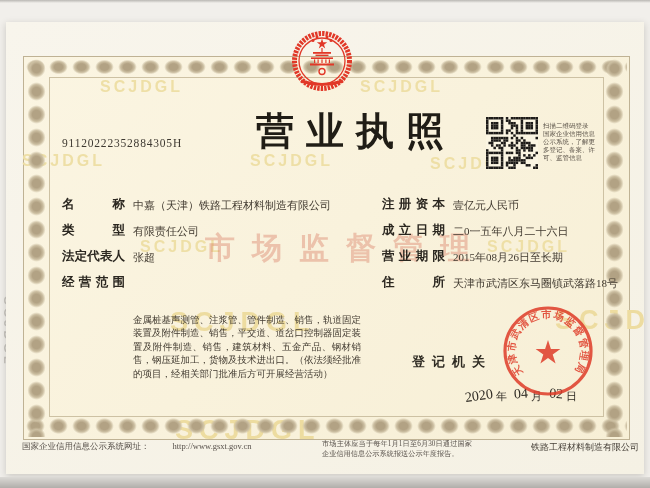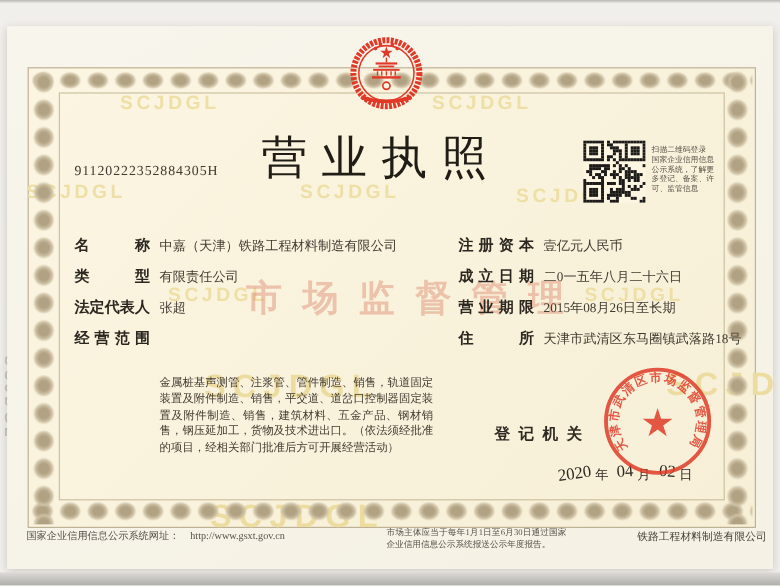--- a/index.html
+++ b/index.html
@@ -38,22 +38,22 @@
   .wm.small{font-size:16px;}
   .wm-red{position:absolute;z-index:1;font-size:30px;font-weight:bold;letter-spacing:17px;
      color:rgba(208,92,68,.32);white-space:nowrap;}
   .wm-grey{position:absolute;left:1px;top:296px;z-index:0;writing-mode:vertical-rl;
      font-size:13px;font-weight:bold;letter-spacing:3px;color:rgba(150,147,140,.45);}
   
   .credit-label{position:absolute;left:56px;top:98px;z-index:3;font-size:11.5px;font-weight:bold;
      letter-spacing:3.5px;color:#332f27;}
   .credit-code{position:absolute;left:56px;top:115px;z-index:3;font-size:11.5px;
      letter-spacing:.8px;color:#3d3830;}
-  .title{position:absolute;left:200px;top:84px;width:250px;z-index:3;text-align:left;
-     font-size:38px;font-weight:normal;letter-spacing:12px;text-indent:12px;color:#201d16;}
+  .title{position:absolute;left:200px;top:84px;width:250px;z-index:3;text-align:right;
+     font-size:38px;font-weight:bold;letter-spacing:12px;text-indent:12px;color:#201d16;}
   .subtitle{position:absolute;left:200px;top:131px;width:250px;z-index:3;text-align:center;
      font-size:15px;letter-spacing:3px;text-indent:3px;color:#2a2720;font-weight:bold;}
   .emblem{position:absolute;left:283px;top:2px;width:66px;height:72px;z-index:4;}
   
   .qr{position:absolute;left:480px;top:95px;width:52px;height:52px;z-index:3;}
   .qr-caption{position:absolute;left:537px;top:100px;width:66px;z-index:3;font-size:6.5px;
      line-height:8px;color:#5a5248;white-space:pre-line;}
   
   .fields{position:absolute;z-index:3;}
   .fields-left{left:56px;top:176px;width:310px;}
@@ -71,21 +71,21 @@
   .seal{position:absolute;left:494px;top:281px;width:96px;height:96px;z-index:5;opacity:.86;}
   .date-line{position:absolute;left:459px;top:366px;z-index:4;color:#2e2a23;
      font-family:"Liberation Serif","DejaVu Serif",serif;font-size:11px;}
   .date-line .num{display:inline-block;font-size:14px;}
   .d-year{transform:rotate(-8deg);}
   .d-month{transform:rotate(-4deg) translateY(-2px);margin-left:7px;}
   .d-day{transform:rotate(4deg) translateY(-2px);margin-left:7px;}
   .d-unit{margin-left:3px;}
   
   .footer-left{position:absolute;left:22px;top:441px;z-index:3;font-size:8.5px;color:#57504a;}
-  .footer-left .url{margin-left:9px;}
+  .footer-left .url{margin-left:23px;}
   .footer-middle{position:absolute;left:322px;top:440px;width:150px;z-index:3;font-size:7.2px;
      line-height:9.6px;color:#57504a;text-align:justify;}
   .footer-right{position:absolute;left:531px;top:441px;z-index:3;font-size:9px;color:#453f37;}
 </style>
 </head>
 <body>
 
 <div class="photo-top-line"></div>
 <div class="wm-grey">SCJDGL</div>
 

